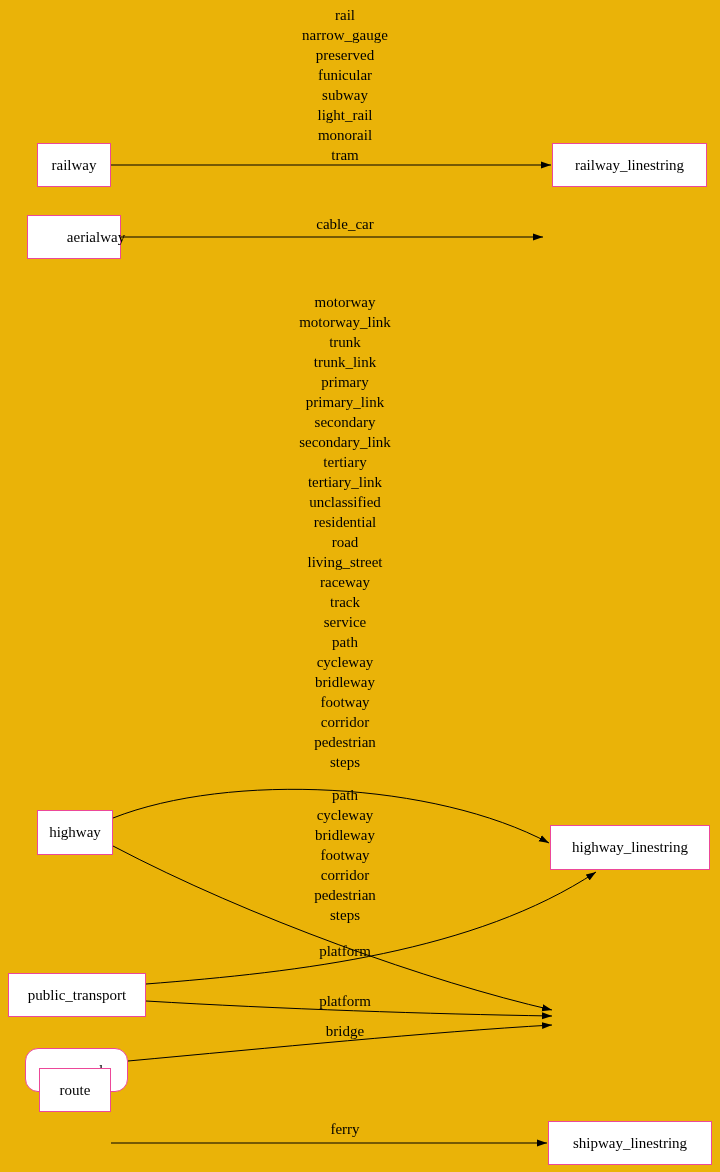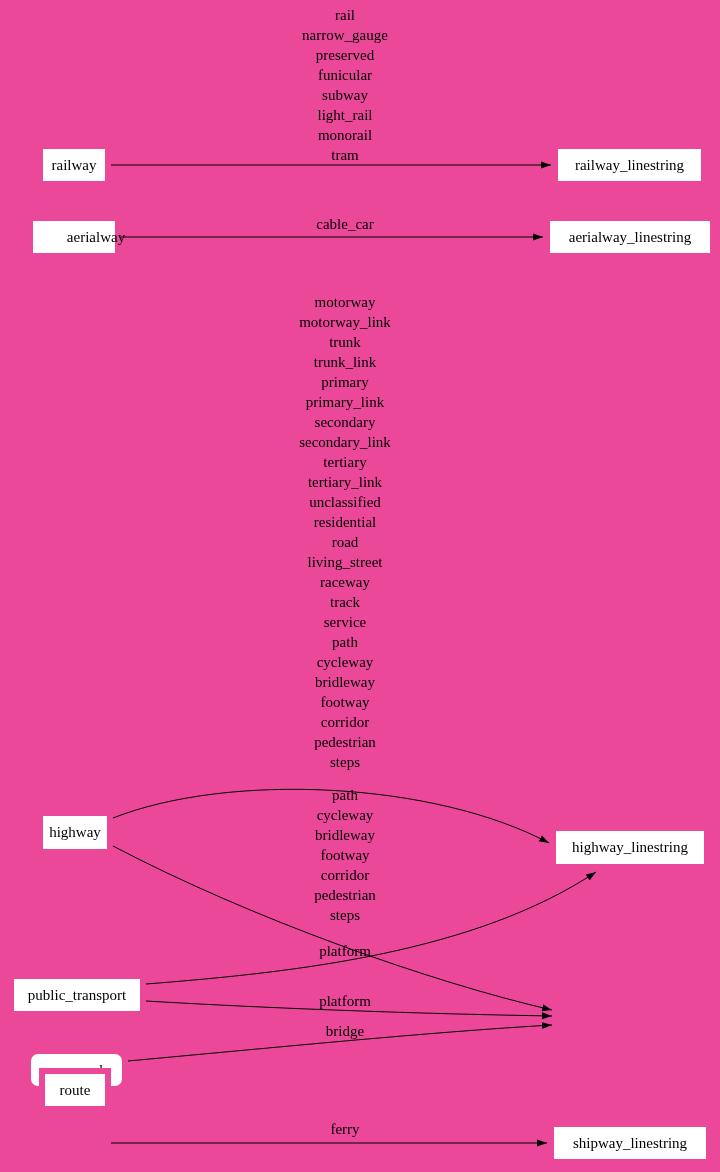--- a/index.html
+++ b/index.html
@@ -1,28 +1,28 @@
 <!DOCTYPE html>
 <html><head>
 <meta charset="utf-8">
 <style>
   html,body { margin:0; padding:0; background:#ffffff; }
   .canvas {
     position:relative;
     width:720px; height:1172px;
-    background:#ec4899;
+    background:#eab308;
     font-family:"Liberation Serif", serif;
     font-size:15px;
     color:#000;
     overflow:hidden;
   }
   svg.edge-layer { position:absolute; left:0; top:0; width:720px; height:1172px; }
   .node {
     position:absolute;
-    border:6px solid #ec4899;
+    border:1px solid #ec4899;
     background:#ffffff;
     display:flex; align-items:center; justify-content:center;
     box-sizing:border-box;
     white-space:nowrap;
   }
   .edge-label {
     position:absolute;
     transform:translateX(-50%);
     text-align:center;
     white-space:pre-line;
@@ -114,21 +114,20 @@
 pedestrian
 steps</div>
   <div class="edge-label" id="el-4">platform</div>
   <div class="edge-label" id="el-5">platform</div>
   <div class="edge-label" id="el-6">bridge</div>
   <div class="edge-label" id="el-7">ferry</div>
 
   <div class="node" id="n-railway">railway</div>
   <div class="node" id="n-railway_linestring">railway_linestring</div>
   <div class="node" id="n-aerialway">aerialway</div>
-  <div class="node" id="n-aerialway_linestring">aerialway_linestring</div>
   <div class="node" id="n-highway_linestring">highway_linestring</div>
   <div class="node" id="n-highway">highway</div>
   <div class="node" id="n-public_transport">public_transport</div>
   <div class="node" id="n-man_made">man_made</div>
   <div class="node" id="n-route">route</div>
   <div class="node" id="n-shipway_linestring">shipway_linestring</div>
 
 </div>
 
 </body></html>

